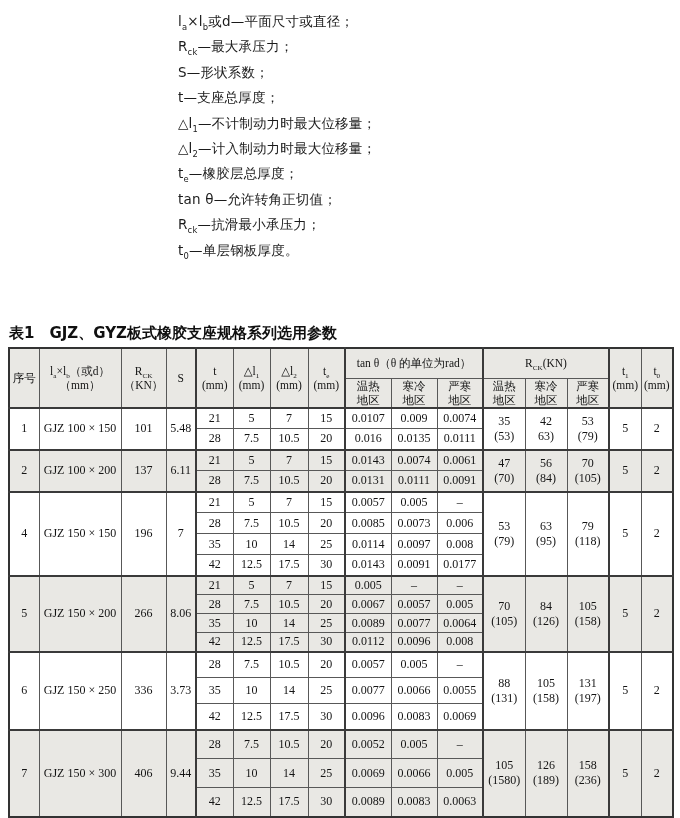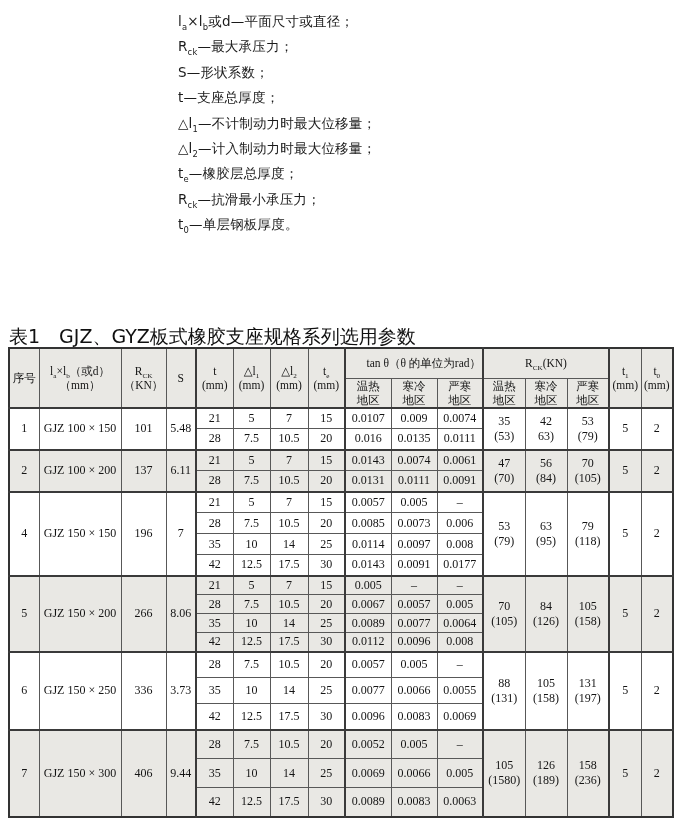--- a/index.html
+++ b/index.html
@@ -20,21 +20,21 @@
     font-size:13.5px; font-weight:400;
     line-height:25.4px; color:#1b1b1b;
     letter-spacing:0.2px;
     white-space:nowrap;
   }
 
   
   .table-title {
     position:absolute; left:9px; top:324px;
     font-family:"DejaVu Sans", sans-serif;
-    font-size:19px; font-weight:400; color:#101010;
+    font-size:15px; font-weight:700; color:#101010;
     white-space:nowrap;
   }
 
   
   table.spec {
     position:absolute; left:8px; top:347px;
     width:664px;
     border-collapse:collapse; table-layout:fixed;
     font-size:12px; text-align:center;
     border:2px solid #333333;
@@ -45,21 +45,21 @@
     line-height:1.22;
     font-weight:normal;
     overflow:hidden;
   }
   thead th {
     background:#e9e8e4;
     font-size:11.5px;
   }
   tr.hrowA { height:30px; }
   tr.hrowB { height:27px; }
-  .h-tan { text-align:right; padding-left:4px; }
+  .h-tan { text-align:center; padding-left:4px; }
 
   
   .col-t, .group-edge { border-left:2px solid #3a3a3a !important; }
   tbody tr.band-start td { border-top:2px solid #3a3a3a; }
 
   tbody tr { height:21px; }
   tbody tr.band-5 { height:19px; }
   tbody tr.band-6 { height:26px; }
   tbody tr.band-7 { height:29px; }
   tbody tr.shaded td { background:#e9e8e4; }
@@ -68,20 +68,21 @@
 <body>
 
 <div class="legend">
   <div>l<sub>a</sub>×l<sub>b</sub>或d—平面尺寸或直径；</div>
   <div>R<sub>ck</sub>—最大承压力；</div>
   <div>S—形状系数；</div>
   <div>t—支座总厚度；</div>
   <div>△l<sub>1</sub>—不计制动力时最大位移量；</div>
   <div>△l<sub>2</sub>—计入制动力时最大位移量；</div>
   <div>t<sub>e</sub>—橡胶层总厚度；</div>
+  <div>tan θ—允许转角正切值；</div>
   <div>R<sub>ck</sub>—抗滑最小承压力；</div>
   <div>t<sub>0</sub>—单层钢板厚度。</div>
 </div>
 
 <div class="table-title">表1　GJZ、GYZ板式橡胶支座规格系列选用参数</div>
 
 <table class="spec">
   <colgroup>
     <col style="width:30px">
       <col style="width:82px">

